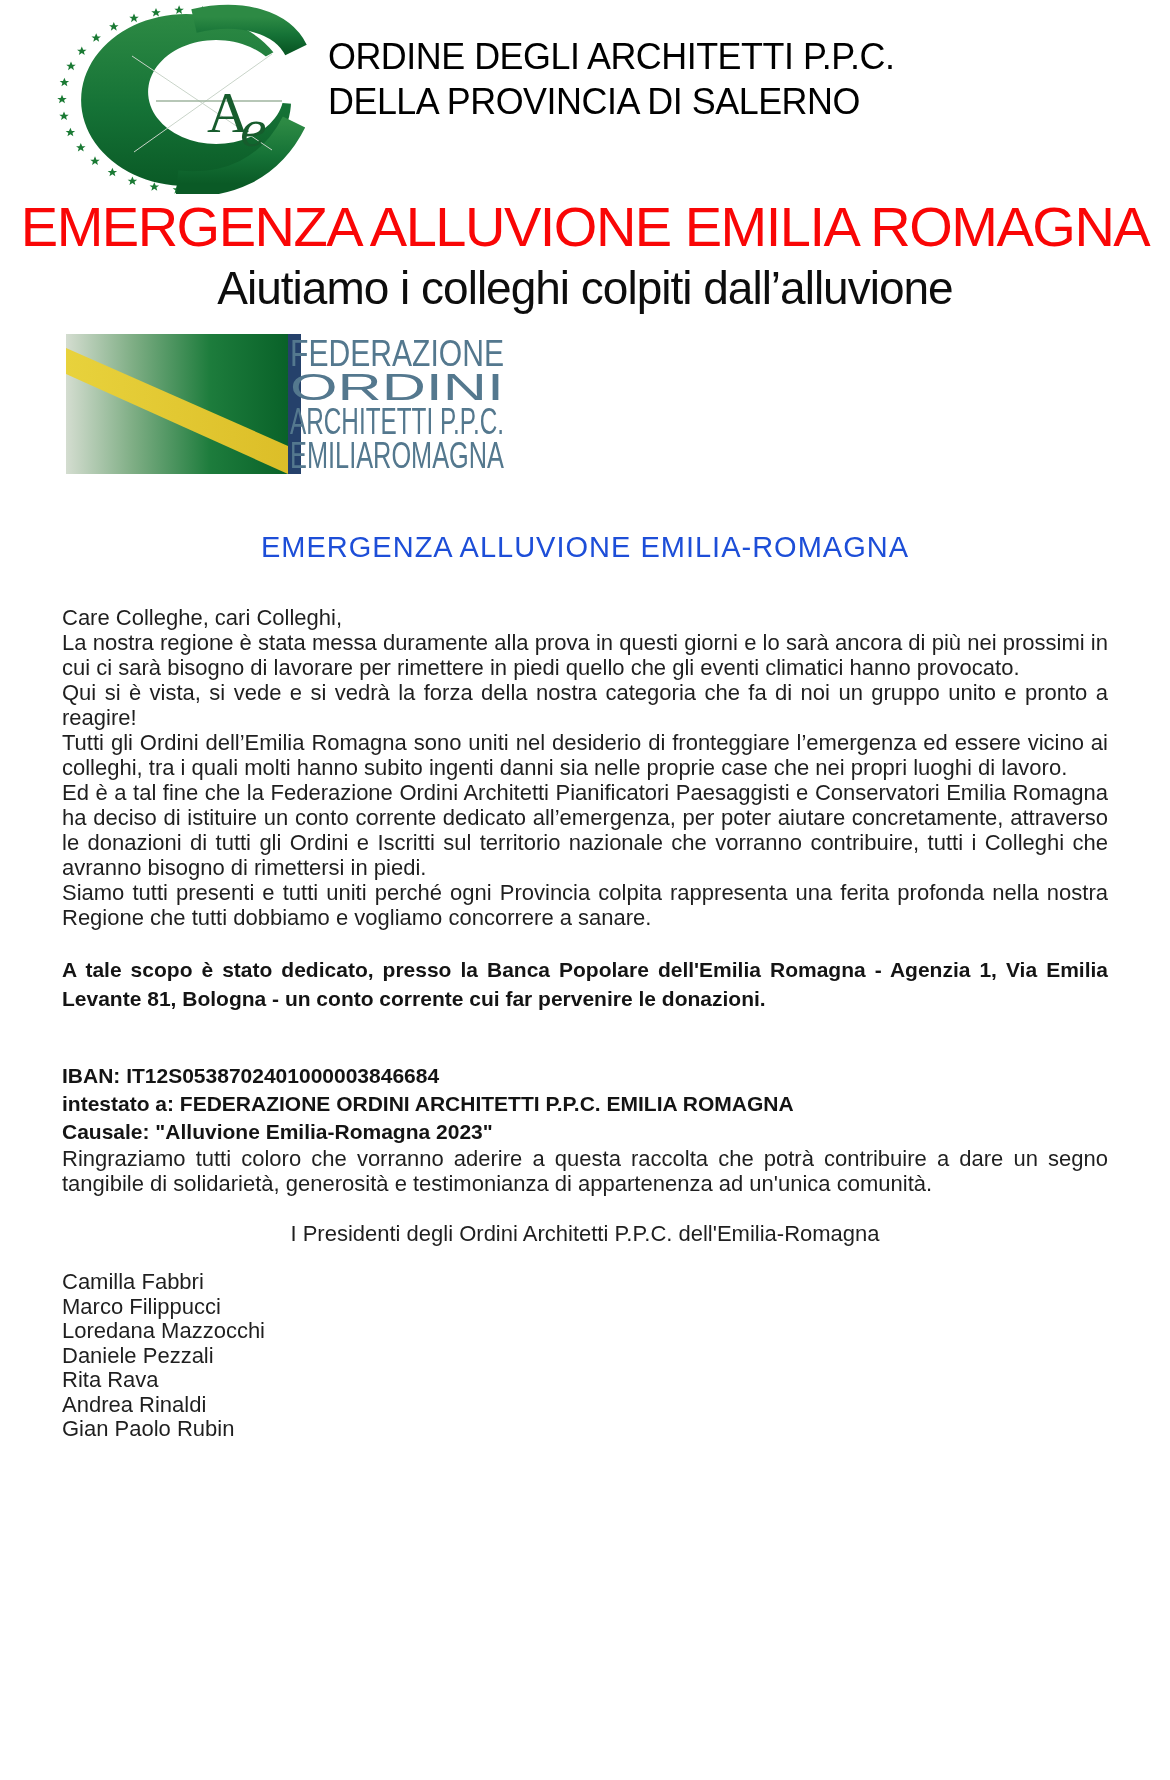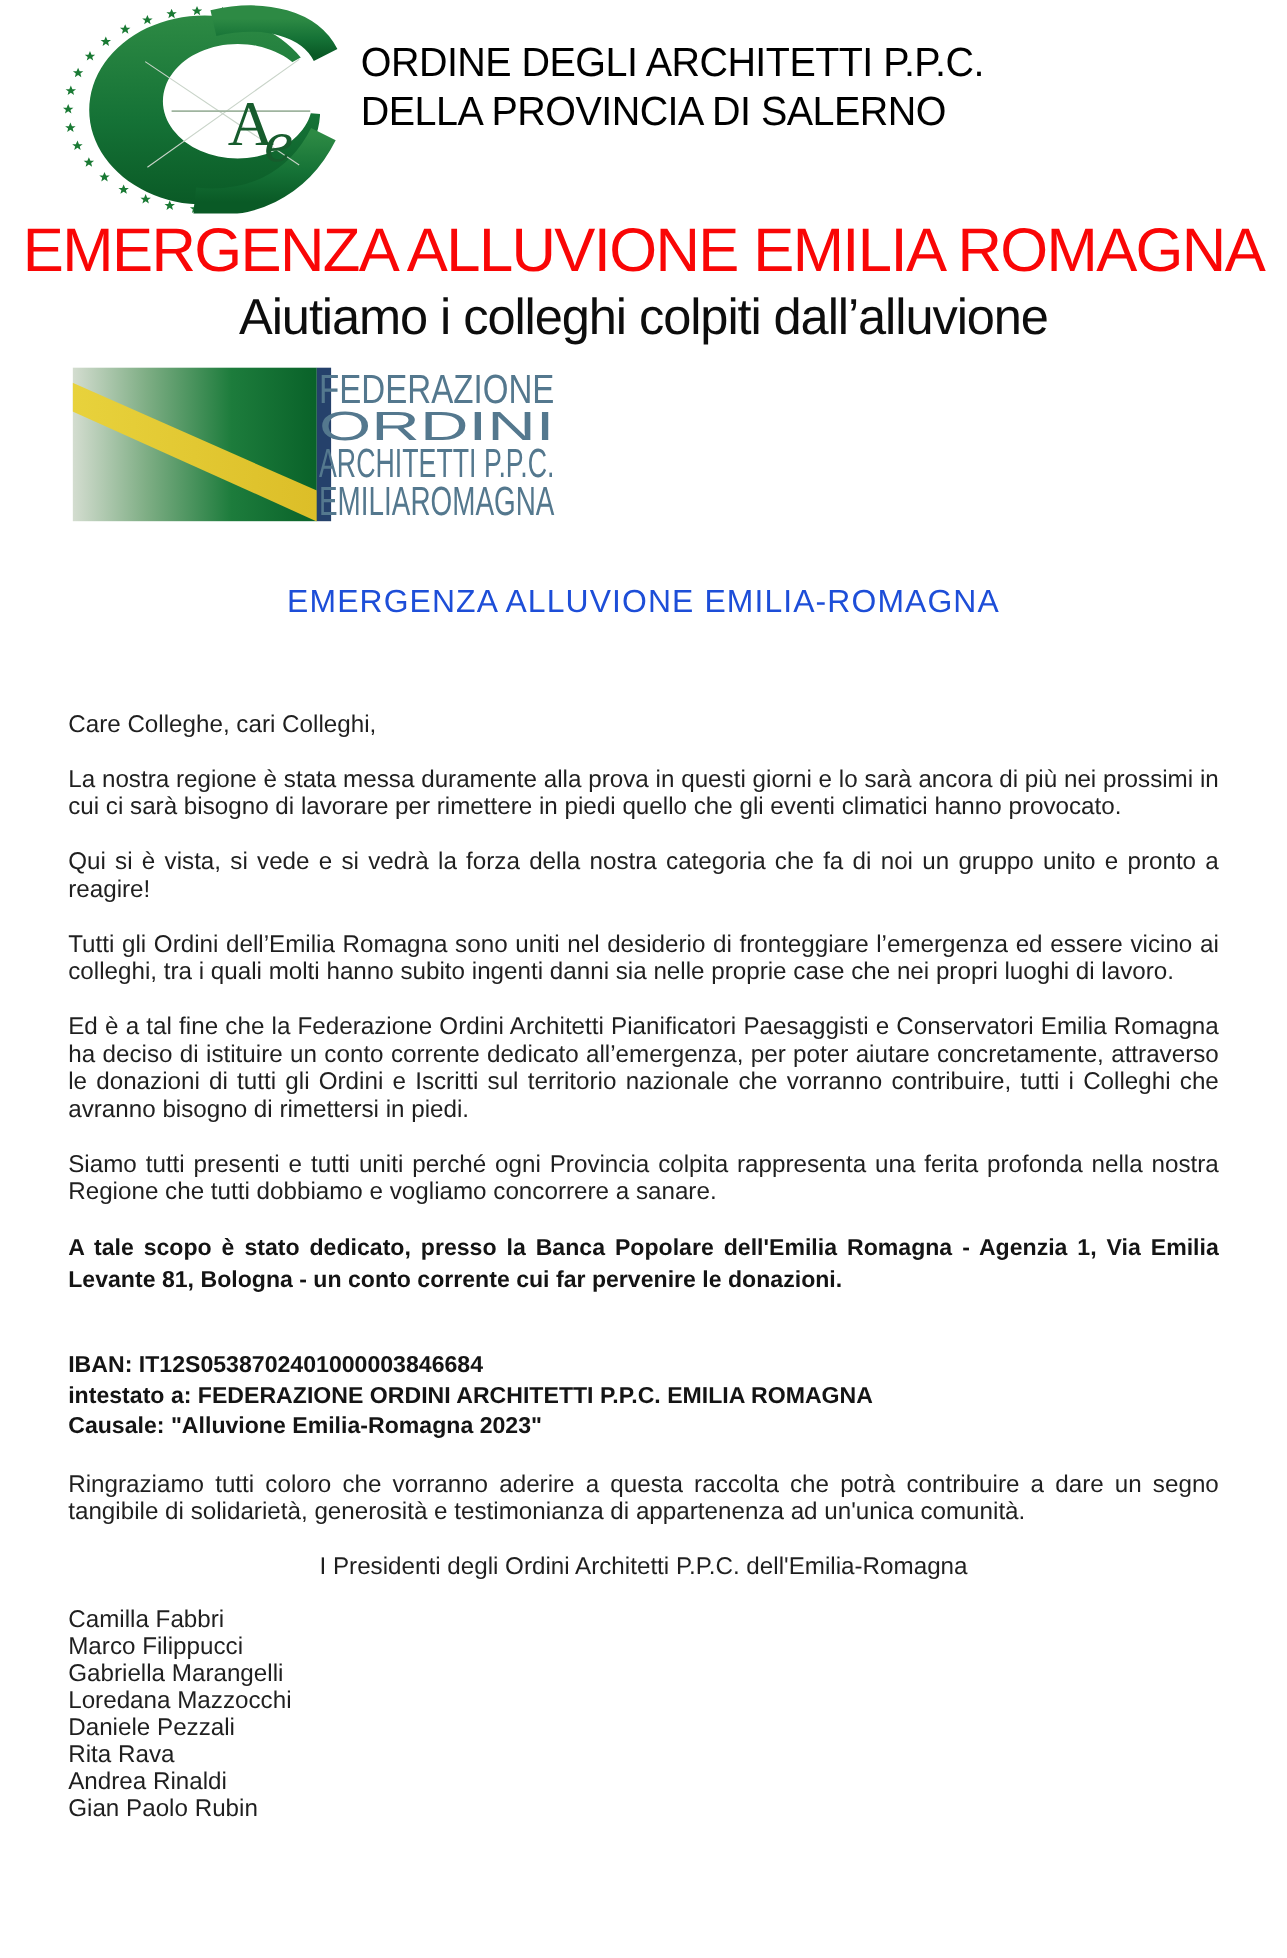--- a/index.html
+++ b/index.html
@@ -26,22 +26,22 @@
   }
   
   .fed-logo{margin:22px 0 0 66px;display:block;}
   .fed-line{font-family:"Liberation Sans",sans-serif;fill:#54788e;}
   
   .doc{margin:0 62px;width:1046px;}
   .doc-title{
     margin-top:56px;text-align:center;font-size:29px;line-height:35px;
     color:#1d4ed8;letter-spacing:1px;white-space:nowrap;
   }
-  .salutation{margin-top:80px;font-size:22px;line-height:25px;}
-  .para{margin-top:25px;font-size:22px;line-height:25px;text-align:justify;}
+  .salutation{margin-top:40px;font-size:22px;line-height:25px;}
+  .para{font-size:22px;line-height:25px;text-align:justify;}
   .para-bold{margin-top:25px;font-size:21px;line-height:29px;text-align:justify;font-weight:bold;color:#141414;}
   .iban-block{margin-top:49px;font-size:21px;line-height:28px;font-weight:bold;color:#141414;}
   .presidents{margin-top:25px;font-size:22px;line-height:25px;text-align:center;}
   .names{margin-top:24px;font-size:22px;line-height:24.5px;}
   .name-line{white-space:nowrap;}
 </style>
 </head>
 <body>
 
 <div class="org-header">
@@ -146,20 +146,19 @@
     <div>Causale: "Alluvione Emilia-Romagna 2023"</div>
   </div>
 
   <div class="para">Ringraziamo tutti coloro che vorranno aderire a questa raccolta che potrà contribuire a dare un segno tangibile di solidarietà, generosità e testimonianza di appartenenza ad un'unica comunità.</div>
 
   <div class="presidents">I Presidenti degli Ordini Architetti P.P.C. dell'Emilia-Romagna</div>
 
   <div class="names">
     <div class="name-line">Camilla Fabbri</div>
     <div class="name-line">Marco Filippucci</div>
-    <div class="name-line">Gabriella Marangelli</div>
     <div class="name-line">Loredana Mazzocchi</div>
     <div class="name-line">Daniele Pezzali</div>
     <div class="name-line">Rita Rava</div>
     <div class="name-line">Andrea Rinaldi</div>
     <div class="name-line">Gian Paolo Rubin</div>
   </div>
 </div>
 
 </body></html>

